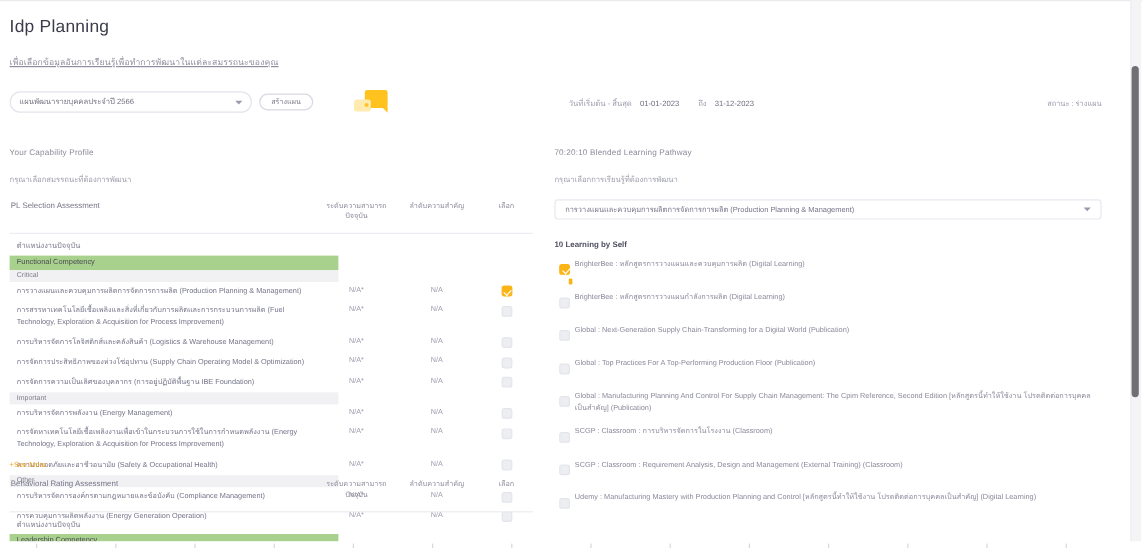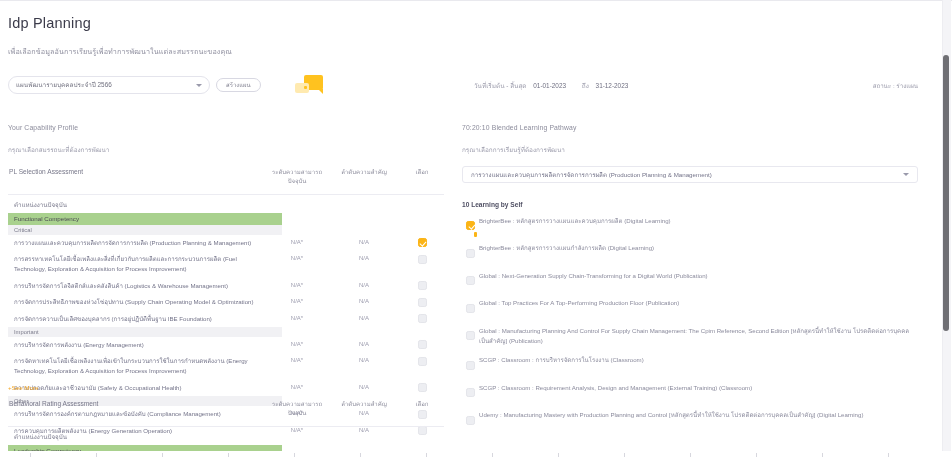--- a/index.html
+++ b/index.html
@@ -21,21 +21,21 @@
   }
 
   
   .page-title {
     position: absolute; left: 8px; top: 15px;
     font-size: 14.5px; color: #3b3b4a; font-weight: 400;
     letter-spacing: .2px;
   }
   .page-sub {
     position: absolute; left: 8px; top: 46px;
-    font-size: 7.2px; color: #8e8e9e; letter-spacing: .1px;
+    font-size: 7.2px; color: #8e8e9e; letter-spacing: .1px; text-decoration: underline;
   }
 
   
   .plan-select {
     position: absolute; left: 8px; top: 76px;
     width: 202px; height: 18px;
     border: 1px solid #e4e4ec; border-radius: 9px;
     background: #fff;
     display: flex; align-items: center;
     padding: 0 7px;

